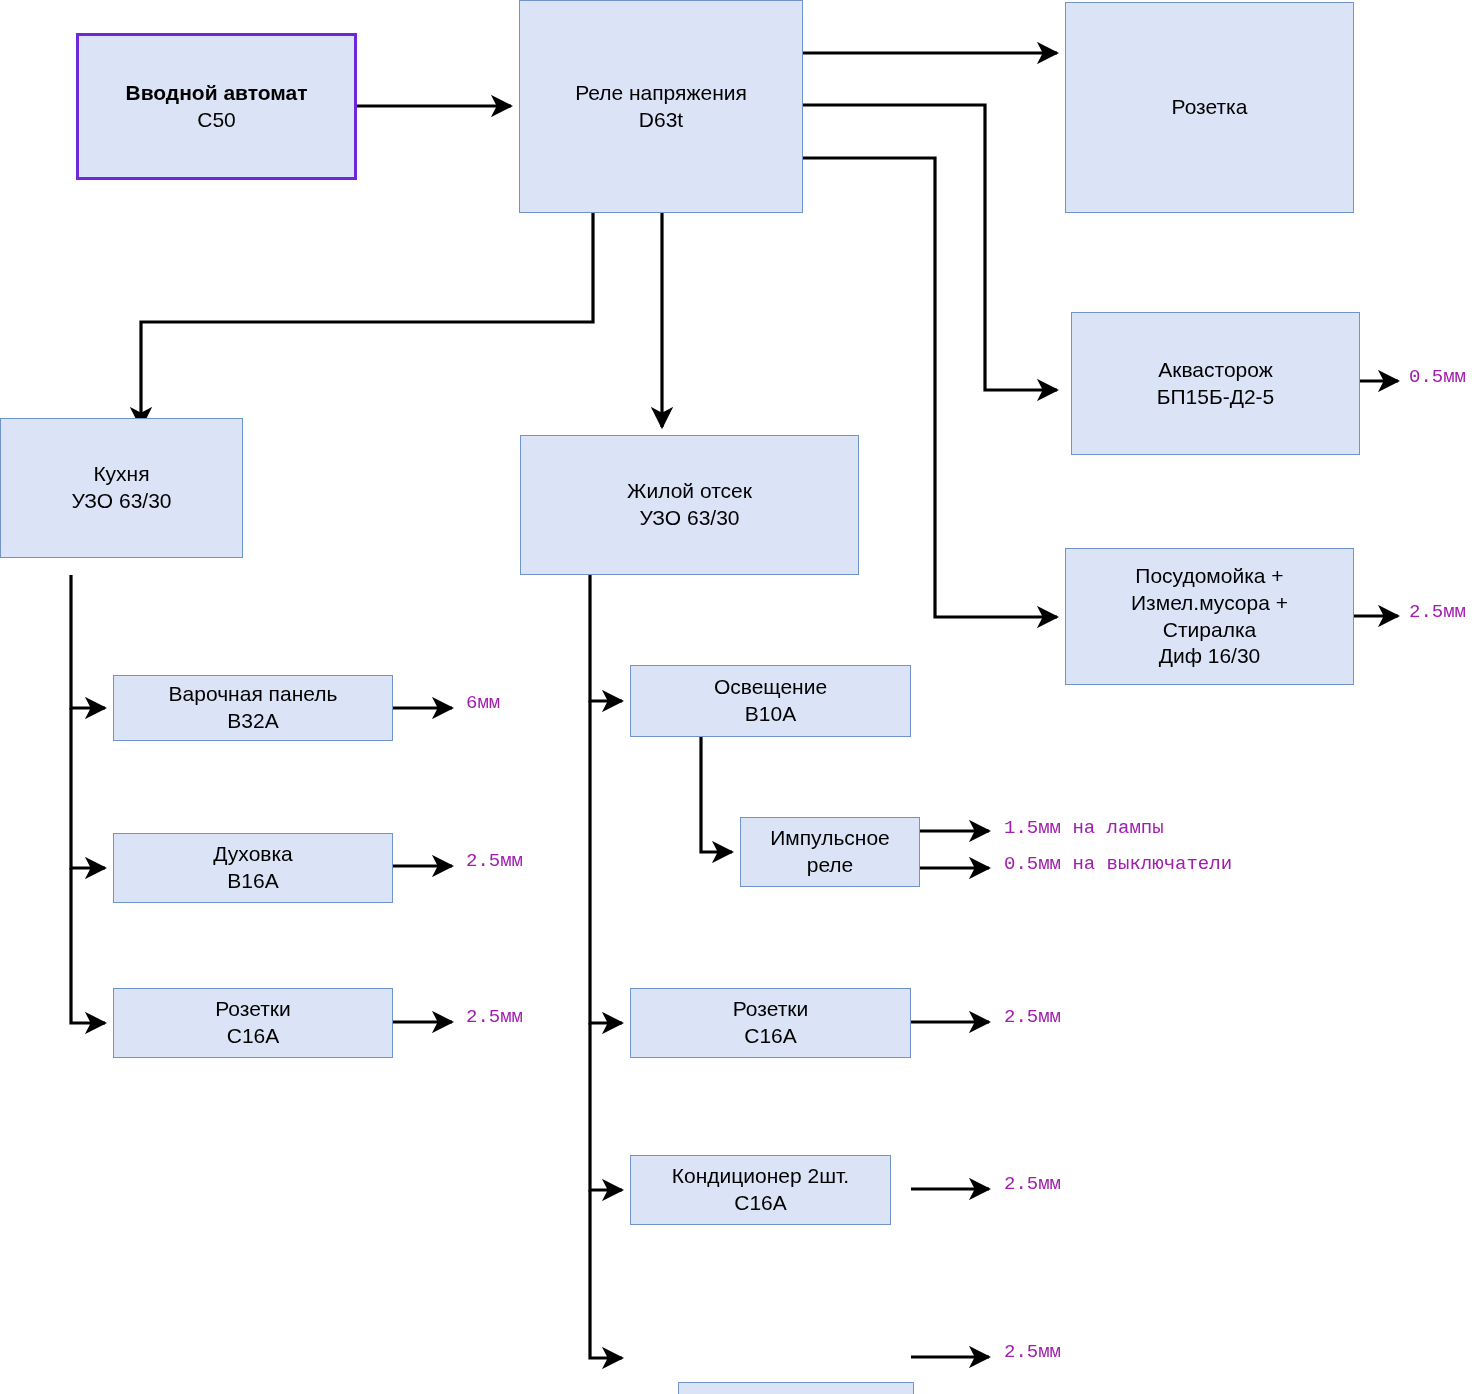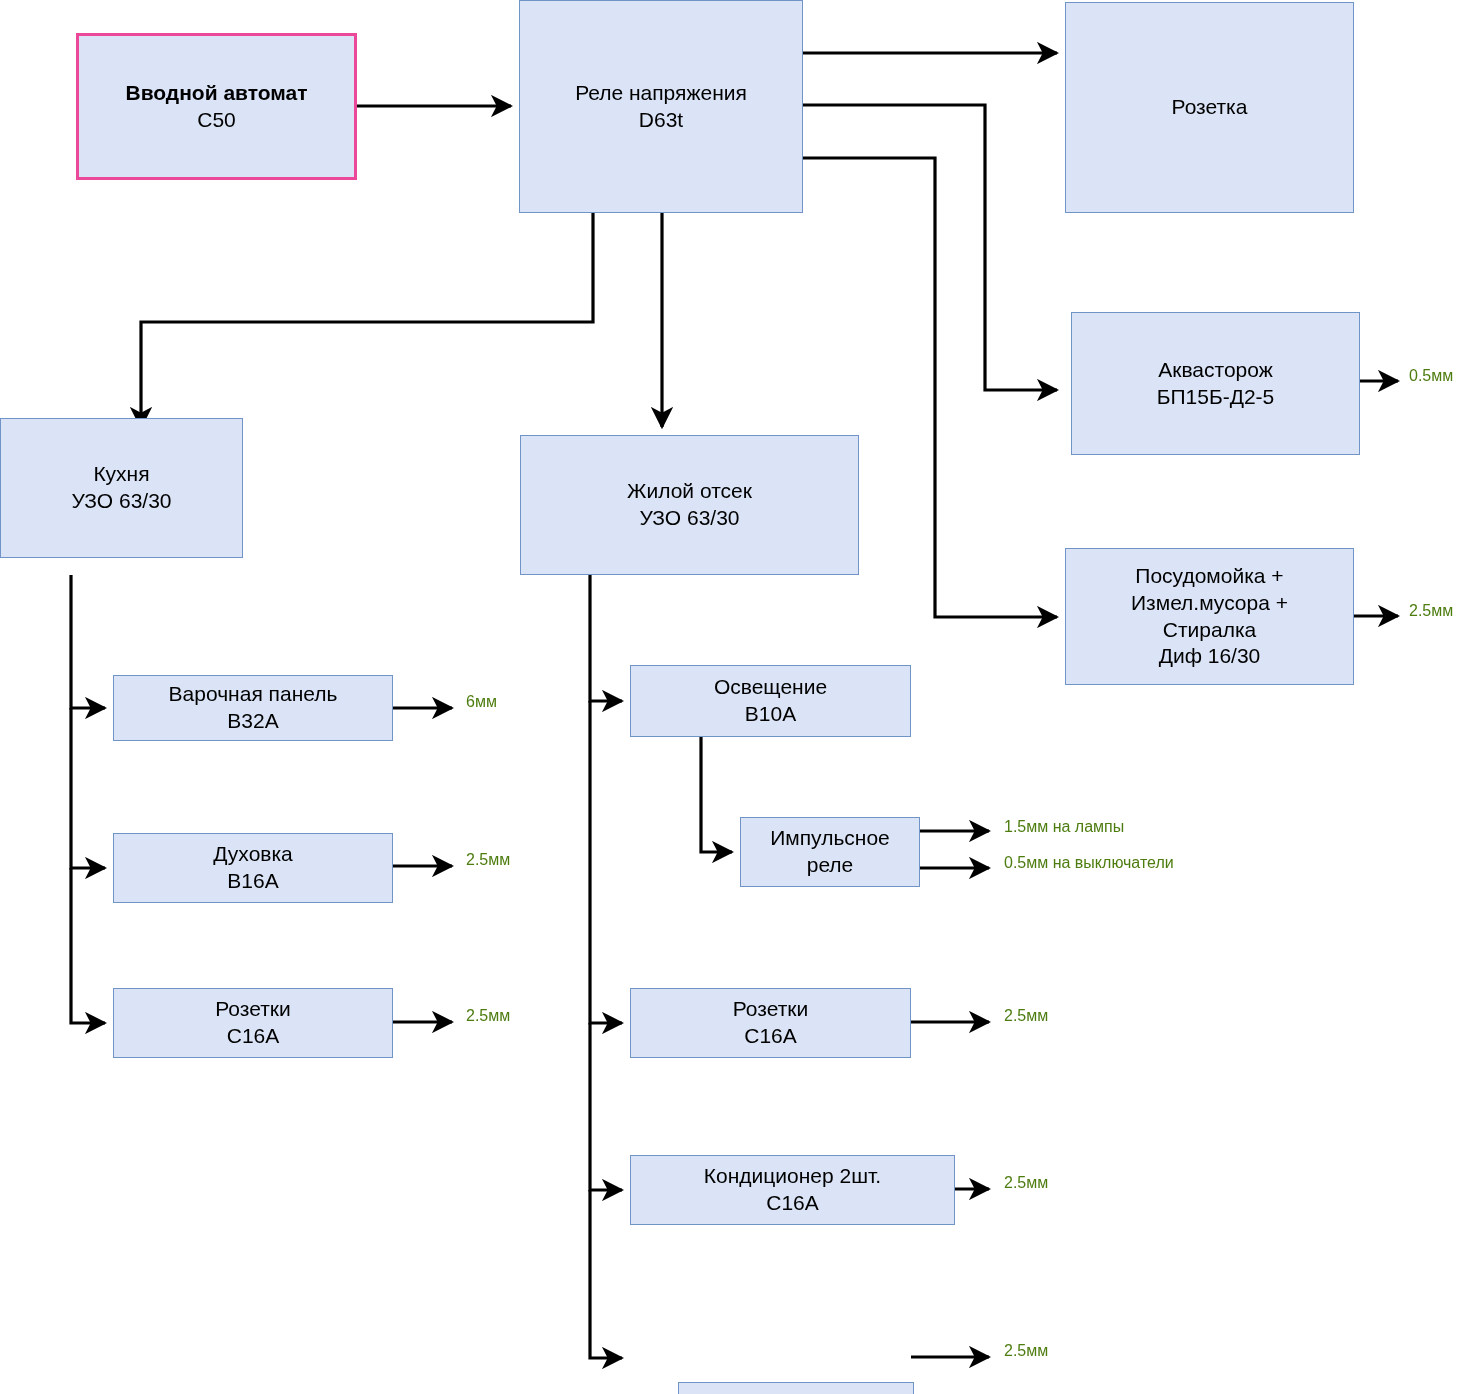--- a/index.html
+++ b/index.html
@@ -17,30 +17,31 @@
     background:#dae4f6;
     border:1px solid #7093c8;
     display:flex;
     flex-direction:column;
     align-items:center;
     justify-content:center;
     text-align:center;
     color:#000000;
     line-height:1.28;
   }
-  .node.thick{border:3px solid #ec4899;}
+  .node.thick{border:3px solid #6d28d9;}
   .node .l1{font-size:21px;font-weight:400;}
   .node .l2{font-size:21px;font-weight:400;}
   .node .l1.b{font-weight:700;}
   .wirelabel{
     position:absolute;
-    font-size:16px;
-    color:#4d7c0f;
+    font-size:19px;
+    color:#a21caf;
     white-space:nowrap;
     line-height:1;
+    font-family:Liberation Mono, monospace;
   }
 </style>
 </head>
 <body>
 
 <div id="canvas">
 
   <svg id="wires" viewBox="0 0 1482 1394">
     <defs>
       <marker id="arw" viewBox="0 0 10 10" refX="9" refY="5" markerWidth="7" markerHeight="7" orient="auto-start-reverse">
@@ -126,21 +127,21 @@
         <div class="l2">реле</div>
       </div>
       <div class="node" style="left: 113px; top: 988px; width: 280px; height: 70px;">
         <div class="l1">Розетки</div>
         <div class="l2">C16A</div>
       </div>
       <div class="node" style="left: 630px; top: 988px; width: 281px; height: 70px;">
         <div class="l1">Розетки</div>
         <div class="l2">C16A</div>
       </div>
-      <div class="node" style="left: 630px; top: 1155px; width: 325px; height: 70px; align-items: center;">
+      <div class="node" style="left: 630px; top: 1155px; width: 261px; height: 70px; align-items: center;">
         <div class="l1">Кондиционер 2шт.</div>
         <div class="l2">C16A</div>
       </div>
       <div class="node" style="left: 630px; top: 1382px; width: 236px; height: 72px; margin-left: 48px;">
         <div class="l1">Лоджия</div>
         <div class="l2">C16A</div>
       </div>
       <div class="node" style="left: 1065px; top: 548px; width: 289px; height: 137px;">
         <div class="l1">Посудомойка +</div>
         <div class="l1">Измел.мусора +</div>

